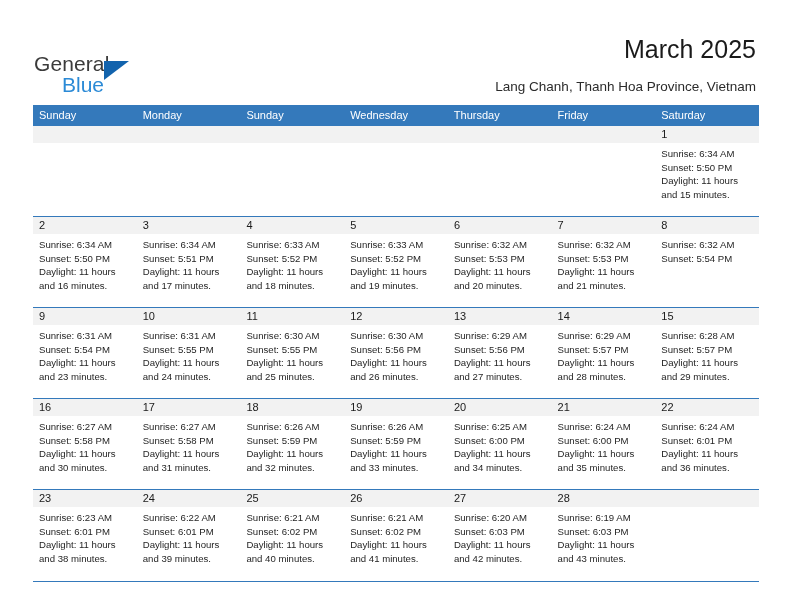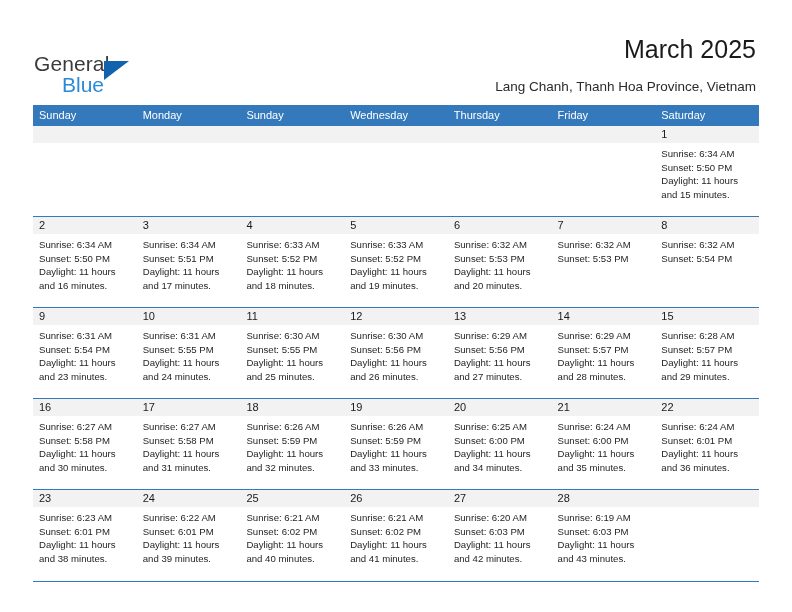--- a/index.html
+++ b/index.html
@@ -239,20 +239,21 @@
               <div>Sunrise: 6:32 AM</div>
               <div>Sunset: 5:53 PM</div>
               <div>Daylight: 11 hours and 20 minutes.</div>
             </div>
           </div>
           <div class="day-cell">
             <div class="numband">7</div>
             <div class="info">
               <div>Sunrise: 6:32 AM</div>
               <div>Sunset: 5:53 PM</div>
+              <div>Daylight: 11 hours and 21 minutes.</div>
             </div>
           </div>
           <div class="day-cell">
             <div class="numband">8</div>
             <div class="info">
               <div>Sunrise: 6:32 AM</div>
               <div>Sunset: 5:54 PM</div>
             </div>
           </div>
         </div>

